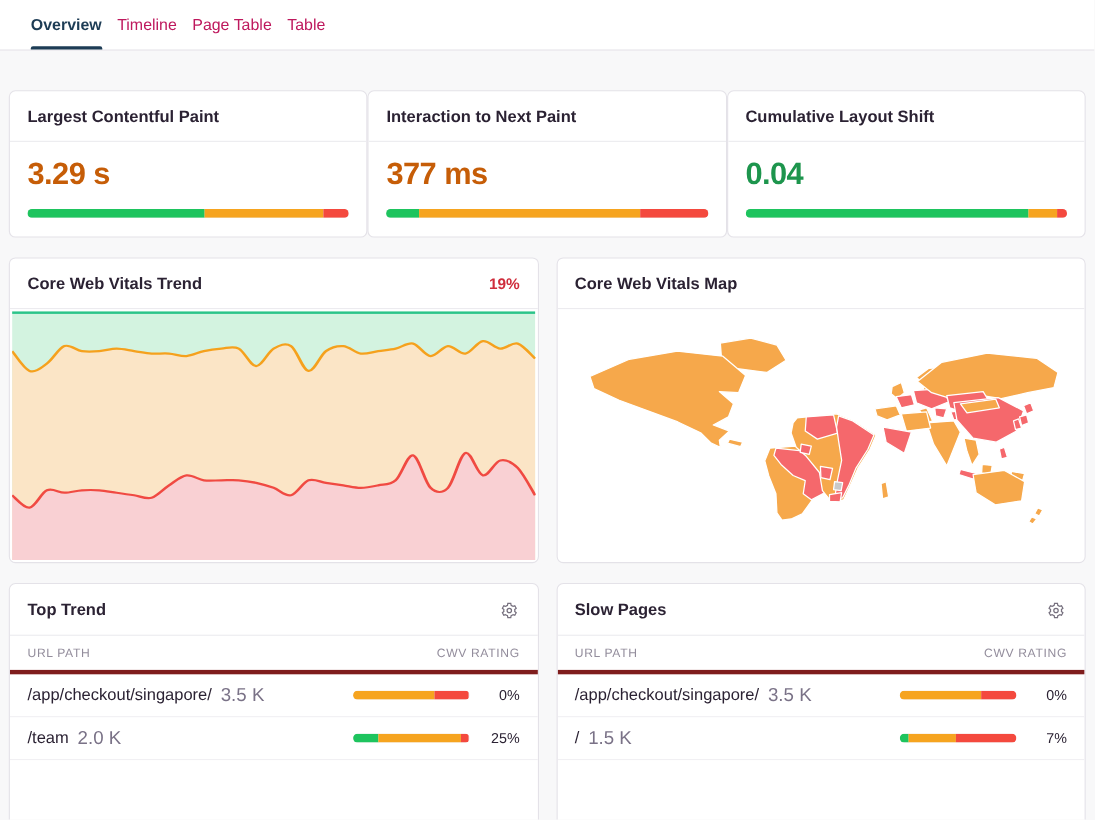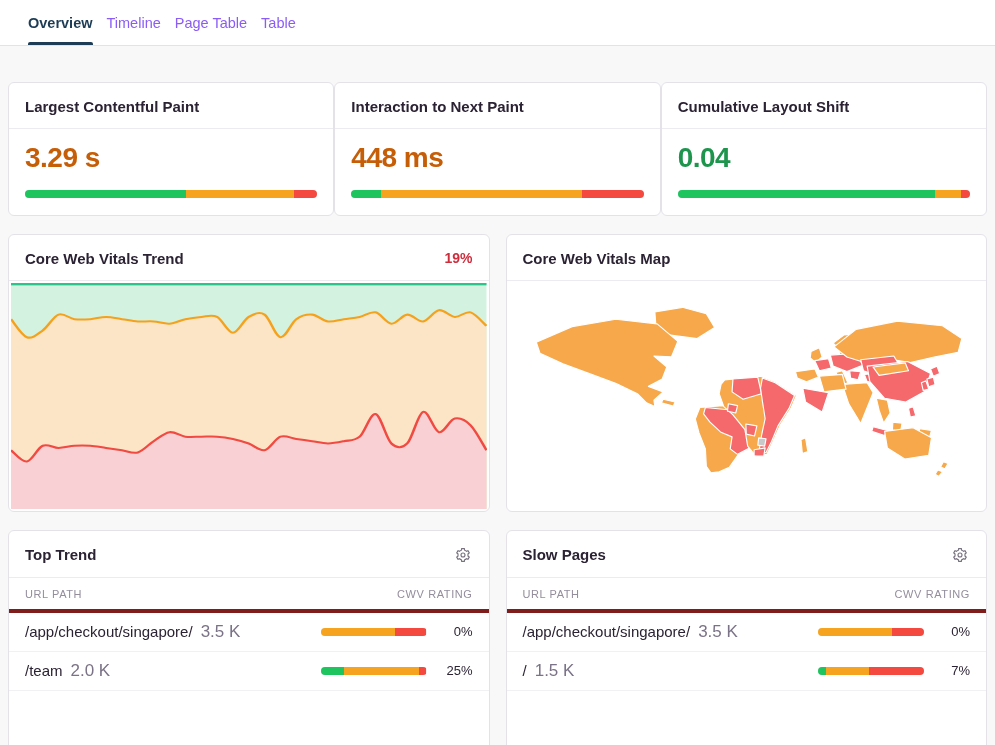--- a/index.html
+++ b/index.html
@@ -11,21 +11,21 @@
     color:#2b2233;
   }
   
   .tabbar {
     background:#fff; border-bottom:1px solid #e4e2e8;
     display:flex; align-items:stretch; gap:14px;
     height:46px; padding:0 28px;
   }
   .tab {
     display:flex; align-items:center;
-    font-size:14.5px; color:#8b5cf6; cursor:pointer; position:relative;
+    font-size:14.5px; color:#be185d; cursor:pointer; position:relative;
   }
   .tab.active { color:var(--accent); font-weight:700; }
   .tab.active::after {
     content:""; position:absolute; left:0; right:0; bottom:0;
     height:3px; background:var(--accent); border-radius:2px 2px 0 0;
   }
   
   .content { padding:16px 8px; display:flex; flex-direction:column; gap:18px; }
   .metric-row { display:grid; grid-template-columns:repeat(3,1fr); gap:0;margin-top:20px; }
   .grid-2 { display:grid; grid-template-columns:1fr 1fr; gap:16px; }
@@ -119,21 +119,21 @@
             <span class="seg seg-orange" style="width: 37%;"></span>
             <span class="seg seg-red" style="width: 8%;"></span>
           </div>
         </div>
       </div>
       <div class="card">
         <div class="card-header">
           <h2>Interaction to Next Paint</h2>
         </div>
         <div class="metric-body">
-          <div class="metric-value text-warn">448 ms</div>
+          <div class="metric-value text-warn">377 ms</div>
           <div class="bar">
             <span class="seg seg-green" style="width: 10%;"></span>
             <span class="seg seg-orange" style="width: 69%;"></span>
             <span class="seg seg-red" style="width: 21%;"></span>
           </div>
         </div>
       </div>
       <div class="card">
         <div class="card-header">
           <h2>Cumulative Layout Shift</h2>

